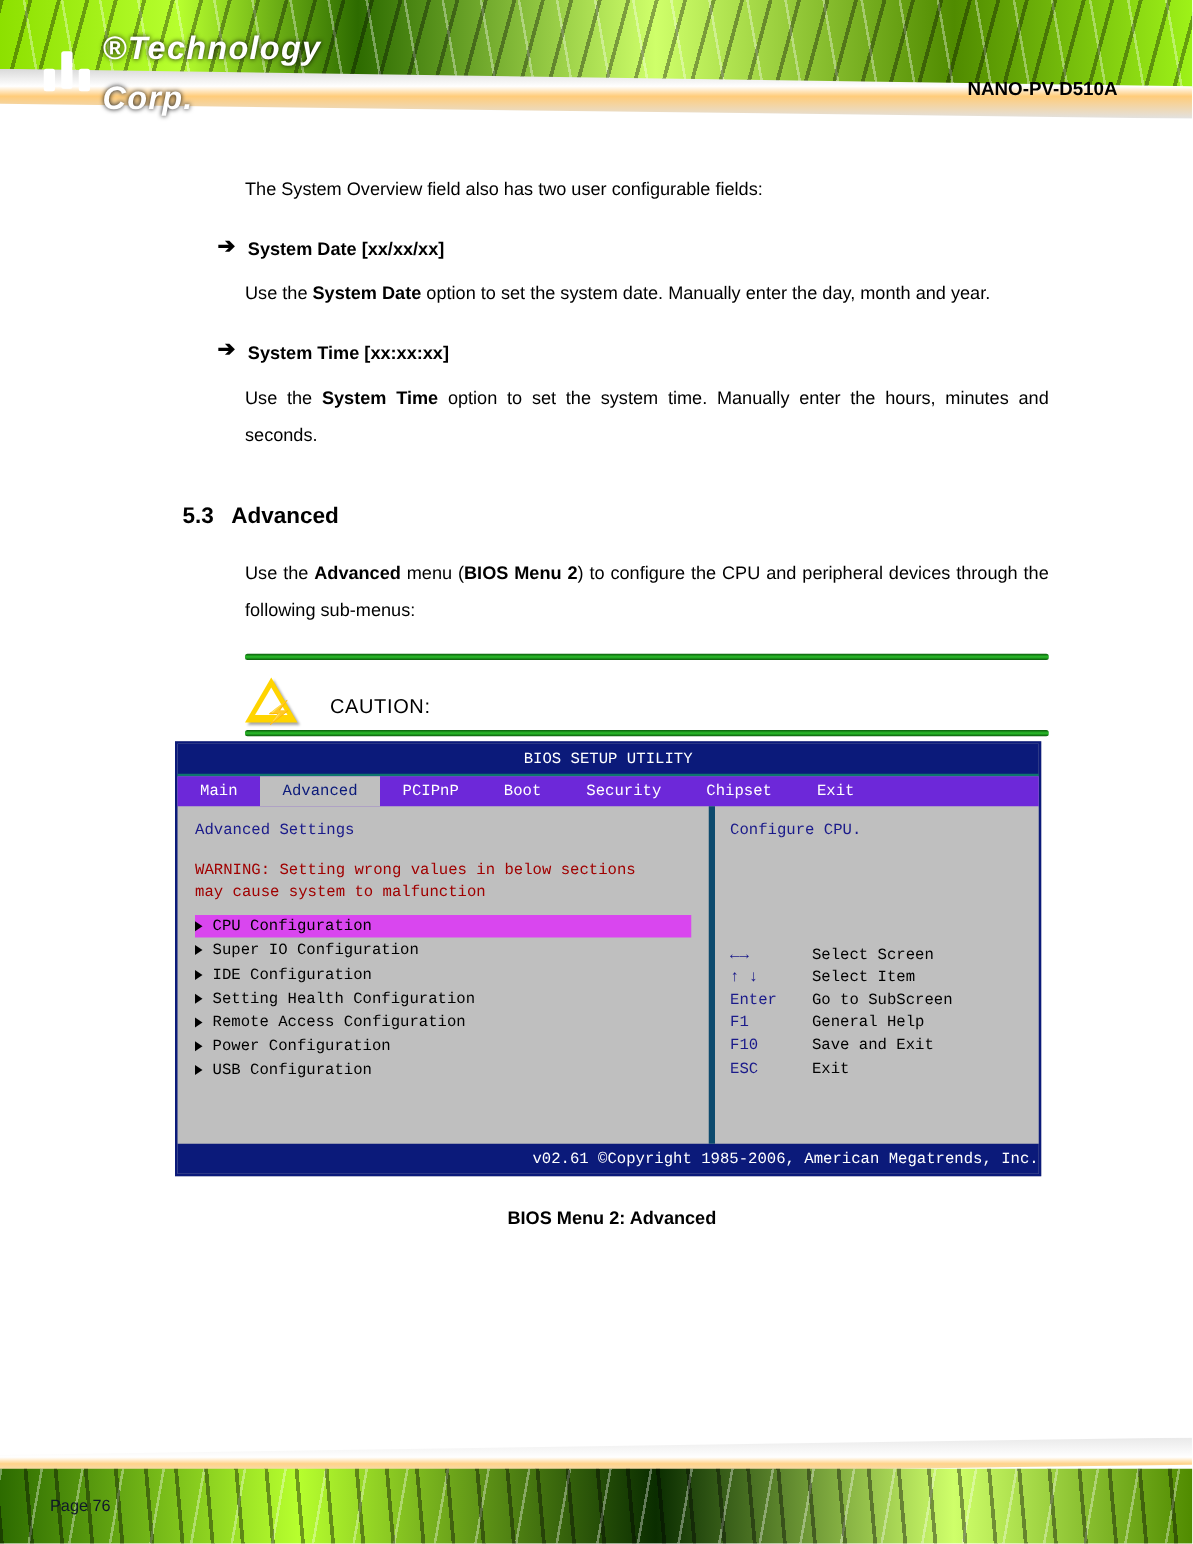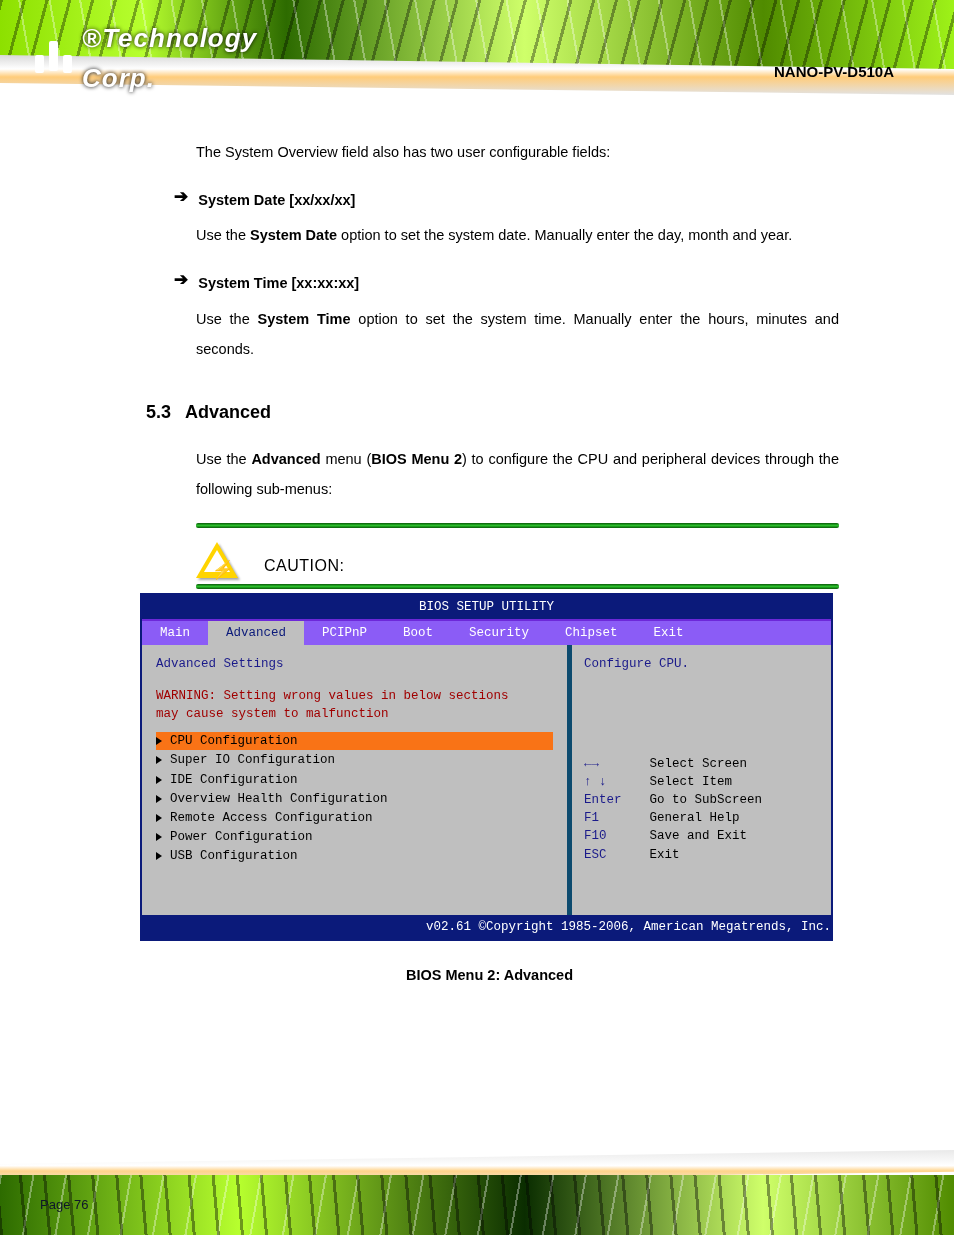--- a/index.html
+++ b/index.html
@@ -40,30 +40,30 @@
   .caution-row{display:flex;gap:26px;align-items:flex-start;padding:14px 0 0 0}
   .caution-icon{width:42px;height:42px;flex:0 0 auto;position:relative}
   .tri{position:absolute;left:0;top:0;width:0;height:0;border-left:21px solid transparent;border-right:21px solid transparent;border-bottom:36px solid #ffd400;filter:drop-shadow(2px 2px 1px rgba(0,0,0,.35))}
   .tri-in{position:absolute;left:8px;top:8px;width:0;height:0;border-left:13px solid transparent;border-right:13px solid transparent;border-bottom:22px solid #fff}
   .bolt{position:absolute;left:16px;top:10px;font-size:18px;color:#d60000;font-weight:900;transform:skewX(-6deg)}
   .caution-title{font-weight:400;font-size:16px;letter-spacing:.5px;margin-top:8px}
   .caution-body{margin:18px 0 18px 66px}
 
   
   .bios-wrap{margin:4px 6px 0 -56px;border:2px solid #0b1a7a;background:#bfbfbf;font-family:"Courier New",monospace;font-size:12.5px;color:#1a1a8a;line-height:1.45}
-  .bios-title{background:#0b1a7a;color:#fff;text-align:center;padding:3px 0;font-weight:400;border-bottom:2px solid #6d28d9}
-  .bios-tabs{display:flex;background:#8b5cf6;color:#fff}
+  .bios-title{background:#0b1a7a;color:#fff;text-align:center;padding:3px 0;font-weight:400;border-bottom:2px solid #0f766e}
+  .bios-tabs{display:flex;background:#6d28d9;color:#fff}
   .bios-tabs .tab{padding:3px 18px}
   .bios-tabs .tab.active{background:#bfbfbf;color:#0b1a7a}
   .bios-body{display:flex;min-height:270px}
   .bios-left{flex:1;padding:10px 14px;border-right:5px solid #0c4a6e}
   .bios-left-title{color:#1a1a8a;margin-bottom:6px}
   .bios-item{color:#000;margin:1px 0;position:relative;padding-left:14px}
   .bios-item::before{content:"";position:absolute;left:0;top:5px;width:0;height:0;border-top:4px solid transparent;border-bottom:4px solid transparent;border-left:6px solid #000}
-  .bios-item.sel{background:#f97316}
+  .bios-item.sel{background:#d946ef}
   .bios-right{flex:0 0 235px;padding:10px 12px}
   .bios-right .hint-top{color:#1a1a8a;min-height:80px}
   .bios-right .keys div{color:#000}
   .bios-right .keys span.k{color:#1a1a8a;display:inline-block;width:58px}
   .bios-foot{background:#0b1a7a;color:#fff;text-align:right;padding:3px 0}
   .bios-caption{text-align:center;font-weight:700;margin:20px 0 0 -56px}
 
   
   .ftr{position:absolute;left:0;right:0;bottom:0;height:110px;overflow:hidden}
   .ftr-band{position:absolute;left:0;right:0;top:25px;height:35px;
@@ -152,21 +152,21 @@
         <div class="bios-left">
           <div class="bios-left-title">Advanced Settings</div>
           <div style="height:8px"></div>
           <div style="color:#a00000">WARNING: Setting wrong values in below sections</div>
           <div style="color:#a00000">         may cause system to malfunction</div>
           <div style="height:8px"></div>
           <div id="bios-items">
               <div class="bios-item sel">CPU Configuration</div>
               <div class="bios-item">Super IO Configuration</div>
               <div class="bios-item">IDE Configuration</div>
-              <div class="bios-item">Overview Health Configuration</div>
+              <div class="bios-item">Setting Health Configuration</div>
               <div class="bios-item">Remote Access Configuration</div>
               <div class="bios-item">Power Configuration</div>
               <div class="bios-item">USB Configuration</div>
             </div>
         </div>
         <div class="bios-right">
           <div class="hint-top">Configure CPU.</div>
           <div style="height:20px"></div>
           <div class="keys" id="bios-keys">
               <div><span class="k">←→</span> Select Screen</div>

